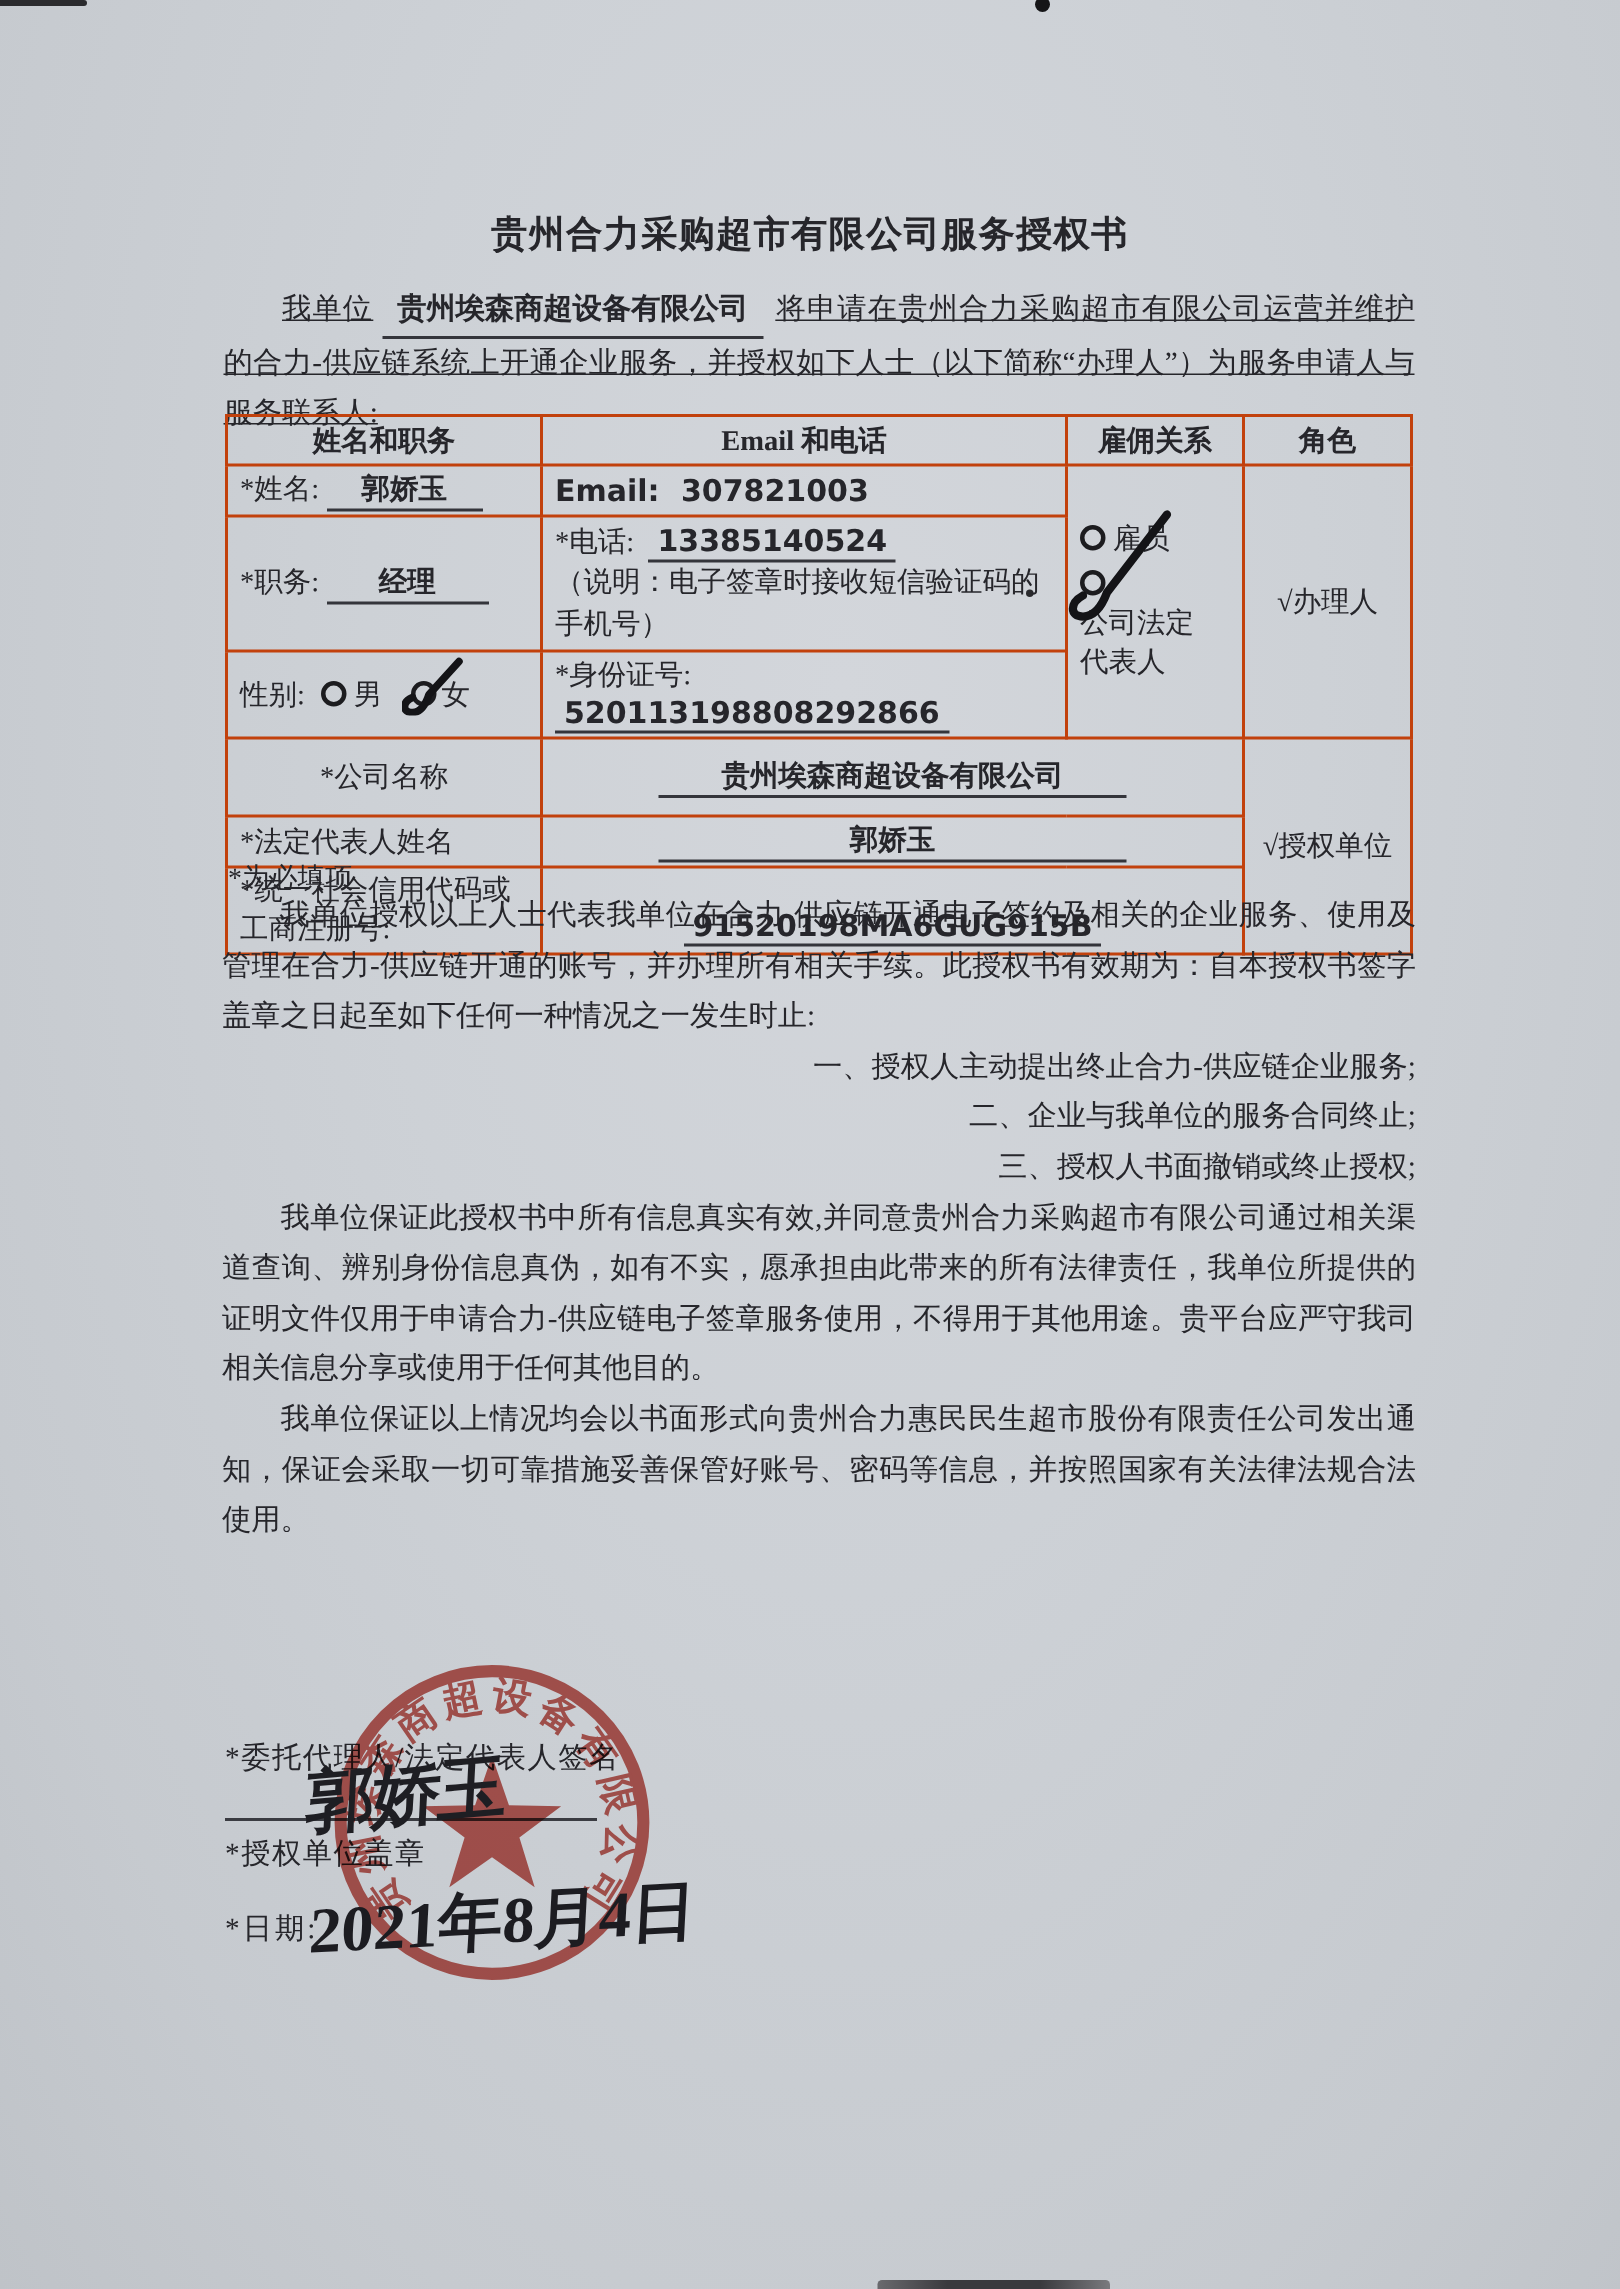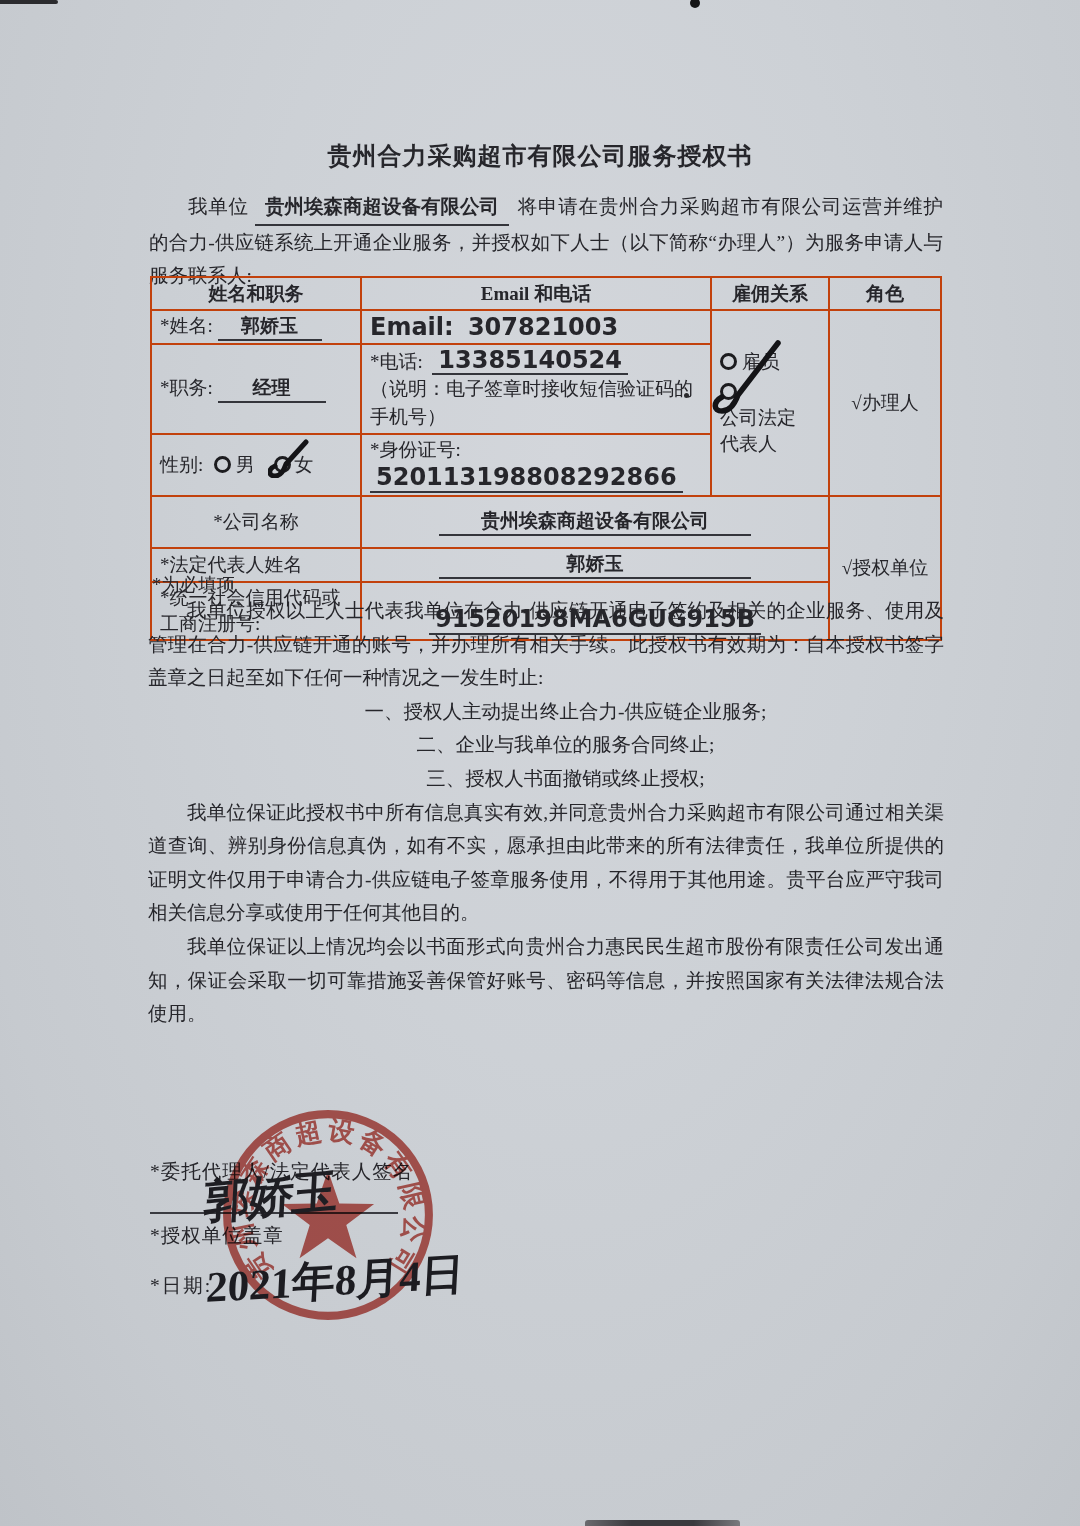--- a/index.html
+++ b/index.html
@@ -23,47 +23,48 @@
 
   
   .doc-title {
     position:absolute; top:140px; left:0; width:100%;
     text-align:center; font-size:24px; font-weight:700; letter-spacing:1px;
   }
   .intro {
     position:absolute; top:190px; left:149px; width:794px;
     font-size:19.5px; line-height:33.5px; text-align:justify; margin:0;
     text-indent:2em;
+    text-decoration:underline;
   }
   .u-company {
     display:inline-block; text-indent:0; border-bottom:2px solid #34353b;
     padding:0 10px; margin:0 8px 0 6px; font-weight:600;
   }
 
   
   table.auth { position:absolute; top:276px; left:150px; width:790px;
     border-collapse:collapse; table-layout:fixed; font-size:19px; }
   table.auth th, table.auth td { border:2px solid #c2410c; padding:2px 8px; vertical-align:middle; }
   table.auth th { font-weight:700; text-align:center; }
   .uv { display:inline-block; border-bottom:2px solid #34353b; text-align:center; font-weight:600; padding:0 6px; }
-  .num { font-family:"DejaVu Sans","Liberation Sans",sans-serif; font-weight:600; font-size:24px;text-align:right; }
+  .num { font-family:"DejaVu Sans","Liberation Sans",sans-serif; font-weight:600; font-size:20px;text-align:right; }
   .radio { display:inline-block; width:11px; height:11px; border:3.5px solid #1c1c1f; border-radius:50%; vertical-align:-2px; }
   .opt { position:relative; line-height:26px; }
   .cell-center { text-align:center; }
   .note-line { display:block; line-height:26px; }
   .emp-cell { position:relative; padding:4px 4px 4px 8px; }
   .emp-check { position:absolute; left:0px; top:24px; }
   .gender-check-wrap { position:relative; display:inline-block; width:16px; height:14px; margin-left:14px; }
   .gender-check { position:absolute; left:-6px; top:-16px; }
 
   
   .bodytext { position:absolute; top:594px; left:148px; width:796px;
     font-size:19.5px; line-height:33.6px; text-align:justify; }
   .bodytext p { margin:0; text-indent:2em; }
-  .bodytext .li { text-indent:2em; text-align:center; }
+  .bodytext .li { text-indent:2em; text-align:right; }
   .required-note { position:absolute; top:572px; left:152px; font-size:18.5px;text-align:right; }
 
   
   .sign-label { position:absolute; left:150px; top:1158px; font-size:19.5px; letter-spacing:1px; }
   .sign-line  { position:absolute; left:150px; top:1212px; width:248px; border-top:2px solid #3a3b41; }
   .seal-label { position:absolute; left:150px; top:1222px; font-size:19.5px; letter-spacing:1px; }
   .date-label { position:absolute; left:150px; top:1272px; font-size:19.5px; letter-spacing:2px; }
 
   .stamp { position:absolute; left:216px; top:1103px; width:224px; height:224px;
     mix-blend-mode:multiply; opacity:.88; }

